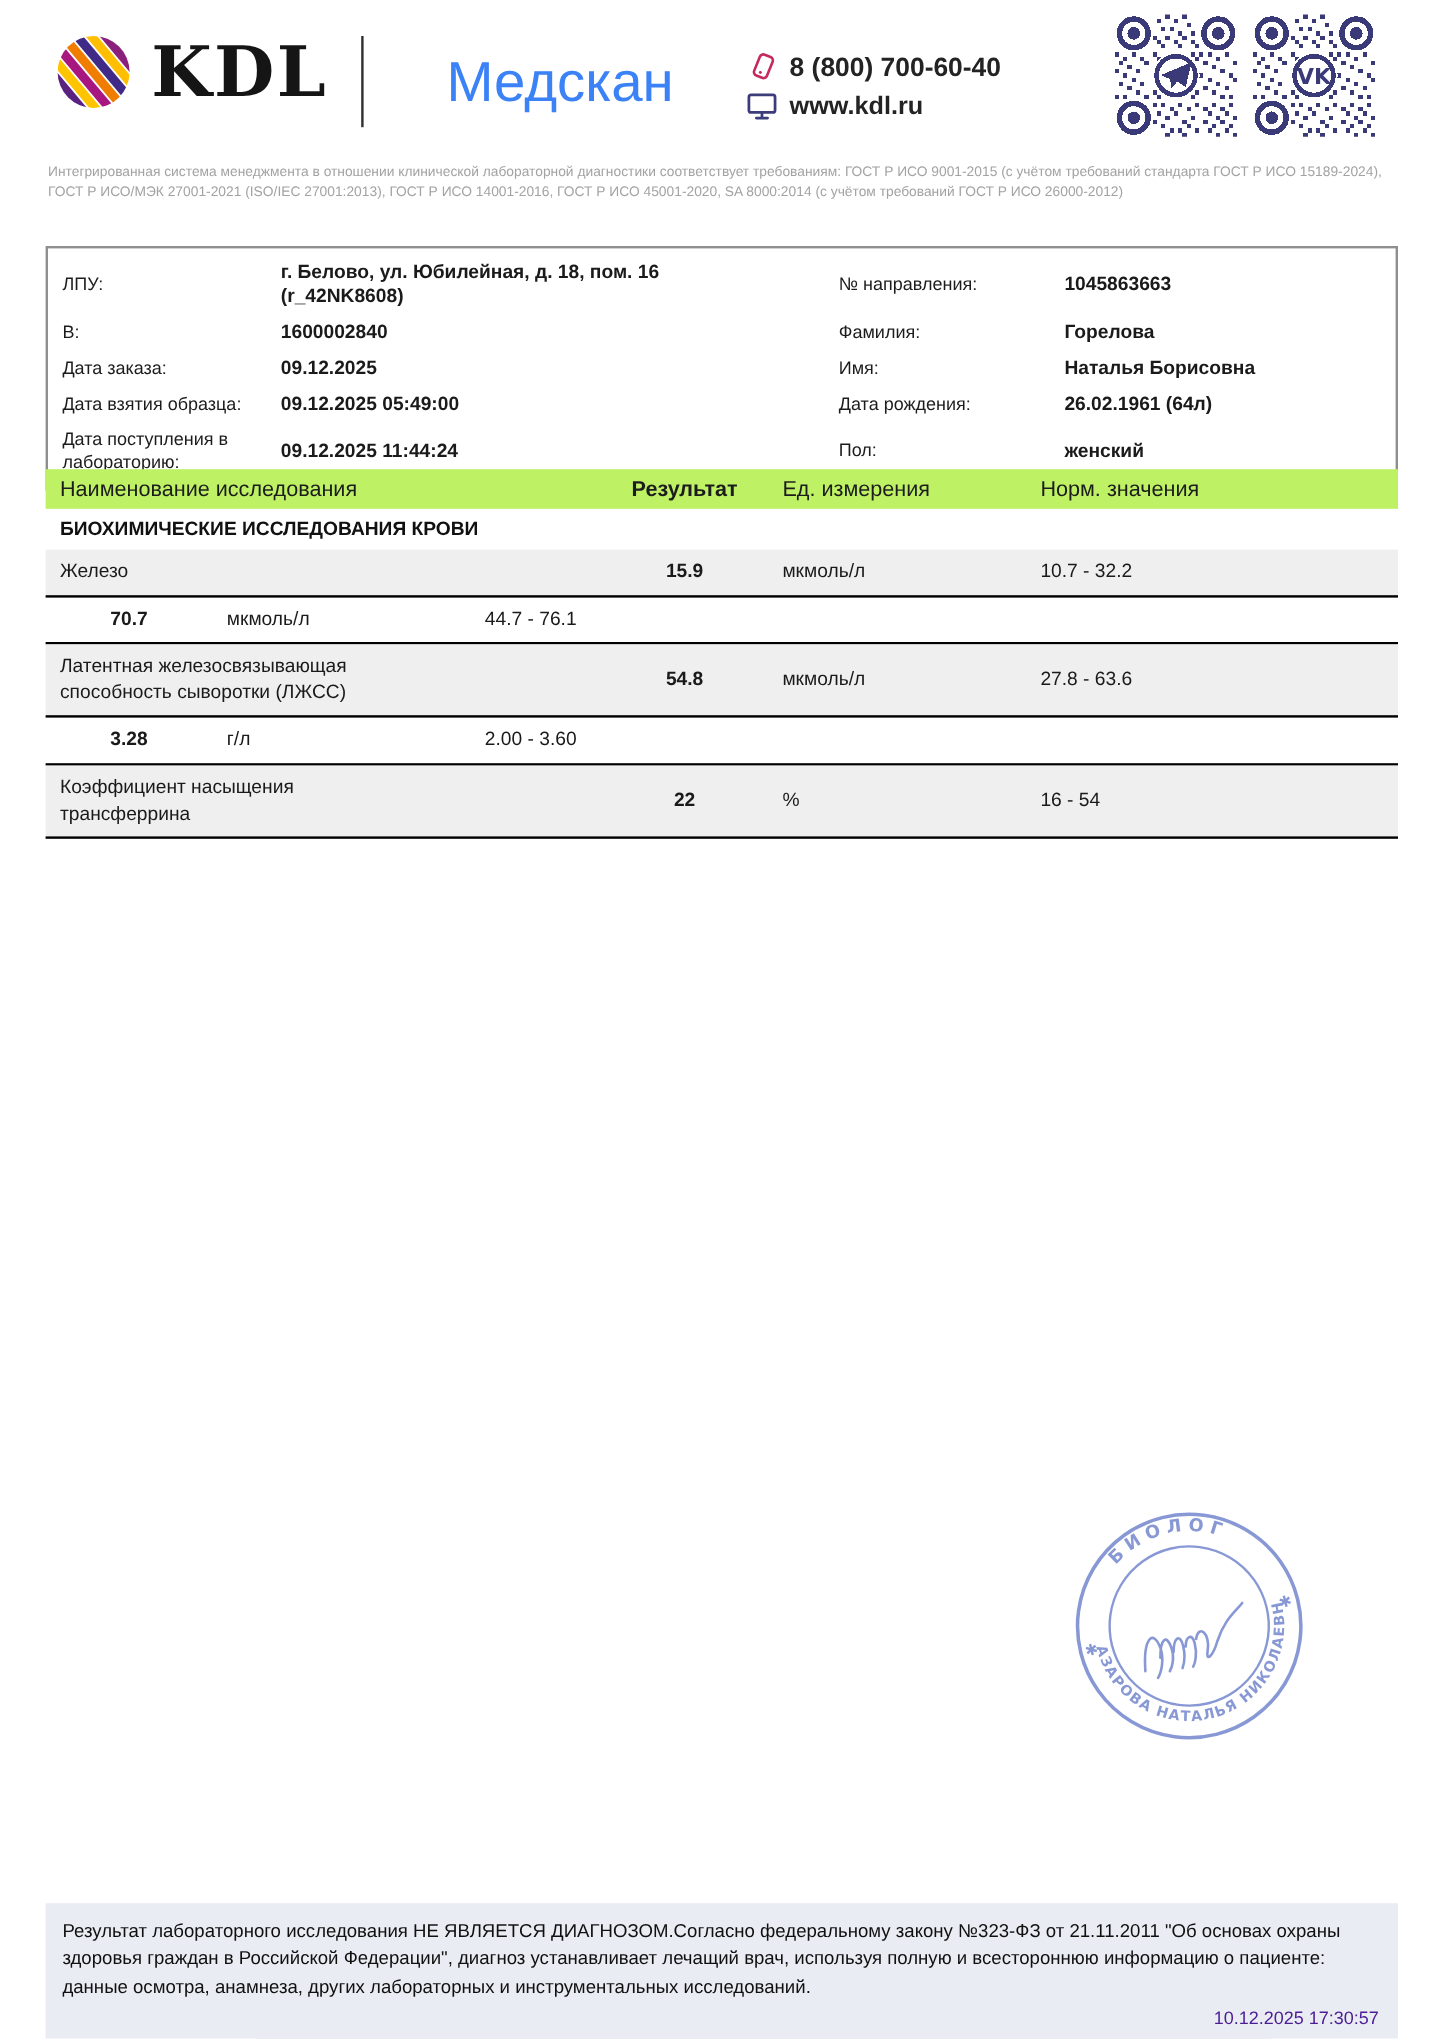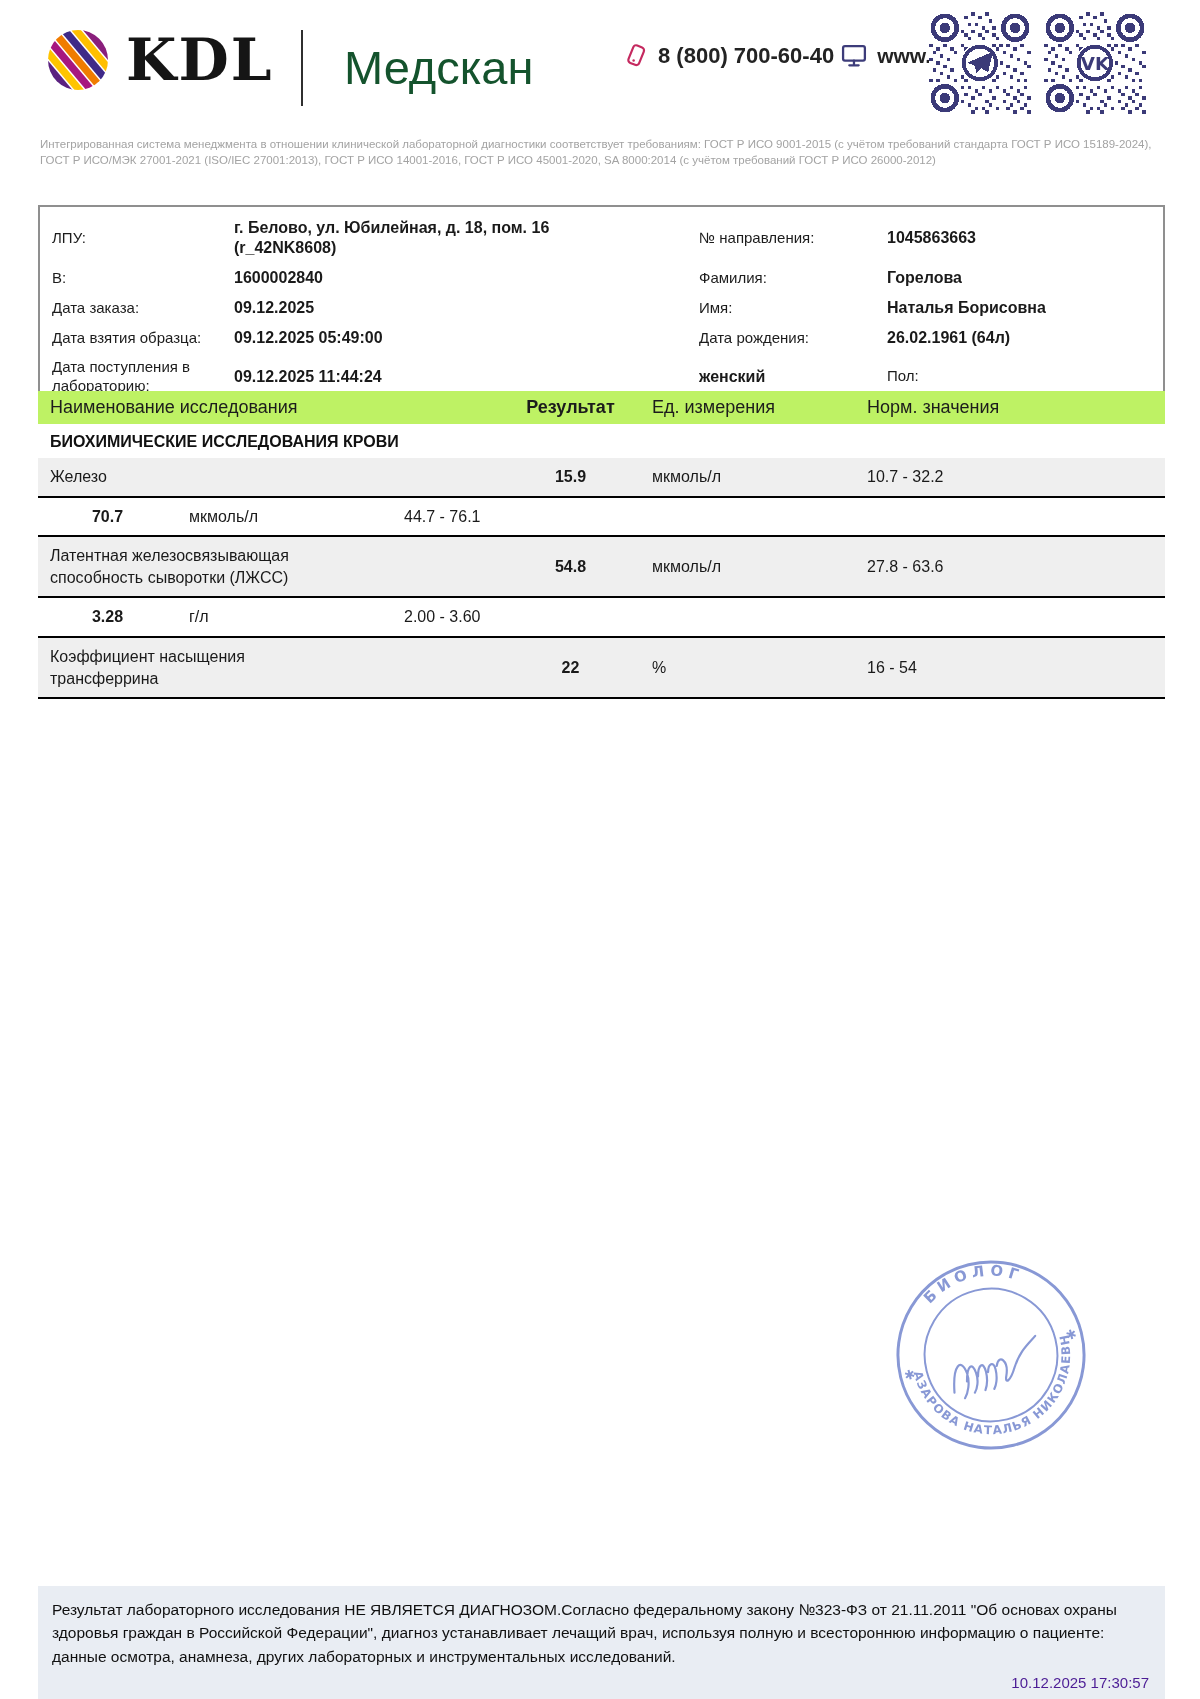--- a/index.html
+++ b/index.html
@@ -5,22 +5,22 @@
   html,body{margin:0;padding:0;background:#ffffff;}
   .page{position:relative;width:1200px;height:1699px;background:#fff;overflow:hidden;
         font-family:"Liberation Sans","DejaVu Sans",sans-serif;color:#1a1a1a;}
 
   
   .hdr{position:absolute;left:0;top:0;width:1200px;height:135px;}
   .logo-block{position:absolute;left:46px;top:28px;display:flex;align-items:center;gap:16px;}
   .kdl-text{font-family:"DejaVu Serif","Liberation Serif",serif;font-weight:700;
             font-size:58px;letter-spacing:2px;color:#151515;line-height:1;}
   .hdr-divider{position:absolute;left:301px;top:30px;width:2px;height:76px;background:#2f2f2f;}
-  .medskan{position:absolute;left:344px;top:40px;font-size:47px;font-weight:500;color:#14532d;}
-  .contacts{position:absolute;left:622px;top:42px;display:flex;flex-direction:row;gap:7px;}
+  .medskan{position:absolute;left:372px;top:40px;font-size:47px;font-weight:500;color:#3b82f6;}
+  .contacts{position:absolute;left:622px;top:42px;display:flex;flex-direction:column;gap:7px;}
   .contact-row{display:flex;align-items:center;gap:9px;font-weight:700;color:#232323;}
   .contact-row.phone{font-size:22px;}
   .contact-row.site{font-size:21px;}
   .qrs{position:absolute;left:929px;top:12px;display:flex;gap:13px;}
 
   
   .cert{position:absolute;left:40px;top:136px;width:1128px;font-size:11.5px;line-height:1.42;
         color:#a3a3a3;}
 
   
@@ -167,22 +167,22 @@
     <div class="ib-cell ib-label">Имя:</div>
     <div class="ib-cell ib-value">Наталья Борисовна</div>
 
     <div class="ib-cell ib-label">Дата взятия образца:</div>
     <div class="ib-cell ib-value">09.12.2025 05:49:00</div>
     <div class="ib-cell ib-label">Дата рождения:</div>
     <div class="ib-cell ib-value">26.02.1961 (64л)</div>
 
     <div class="ib-cell ib-label">Дата поступления в лабораторию:</div>
     <div class="ib-cell ib-value">09.12.2025 11:44:24</div>
+    <div class="ib-cell ib-label">Пол:</div>
     <div class="ib-cell ib-value">женский</div>
-    <div class="ib-cell ib-label">Пол:</div>
   </div>
 
   <div class="results">
     <div class="t-head">
       <div class="c-name">Наименование исследования</div>
       <div class="c-res">Результат</div>
       <div class="c-unit">Ед. измерения</div>
       <div class="c-norm">Норм. значения</div>
     </div>
 

